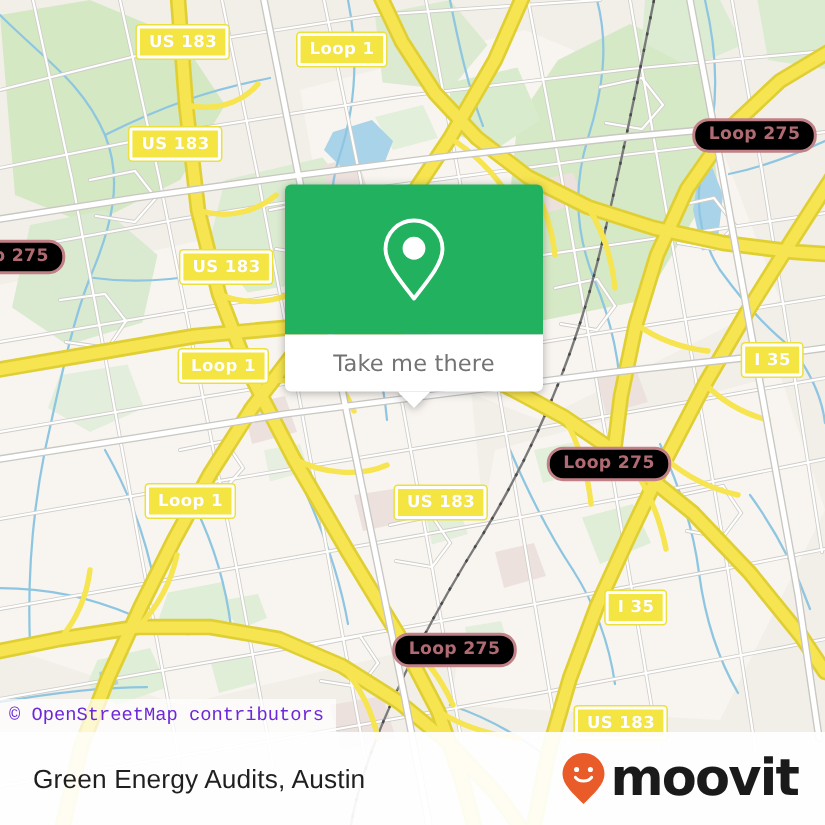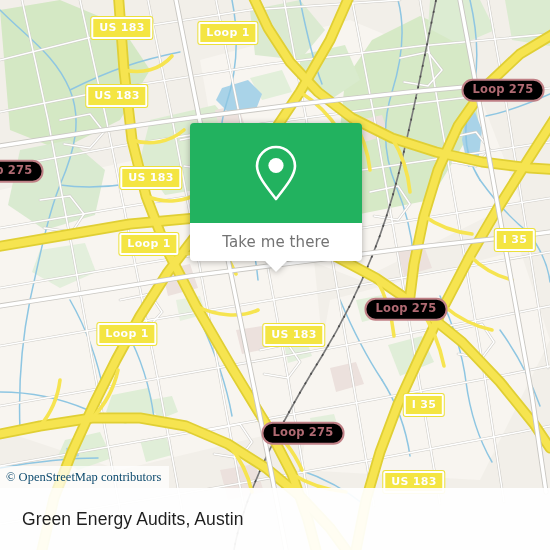--- a/index.html
+++ b/index.html
@@ -111,23 +111,23 @@
   
   #osm-attribution {
     position: absolute;
     left: 0;
     top: 466px;
     height: 22px;
     padding: 0 8px 0 6px;
     display: flex;
     align-items: center;
     background: rgba(255,255,255,0.72);
-    font-family: Liberation Serif, serif;
+    font-family: Liberation Mono, monospace;
     font-size: 12.5px;
-    color: #0c4a6e;
+    color: #6d28d9;
     white-space: nowrap;
   }
 
   
   #footer {
     position: absolute;
     left: 0;
     top: 488px;
     width: 550px;
     height: 62px;
@@ -413,15 +413,24 @@
       <div id="popup-tail"></div>
     </div>
   </div>
 
   <div id="osm-attribution">
     <span>© OpenStreetMap contributors</span>
   </div>
 
   <div id="footer">
     <div id="footer-title">Green Energy Audits, Austin</div>
+    <div id="moovit-logo">
+      <svg width="30" height="36" viewBox="0 0 30 36">
+        <path d="M15 1 C7.3 1 1 7.3 1 15 C1 22 8 28 15 35 C22 28 29 22 29 15 C29 7.3 22.7 1 15 1 Z" fill="#ea5b2a"></path>
+        <circle cx="10.4" cy="12" r="1.7" fill="#ffffff"></circle>
+        <circle cx="19.6" cy="12" r="1.7" fill="#ffffff"></circle>
+        <path d="M9.6 17.2 C11.8 20.4 18.2 20.4 20.4 17.2" fill="none" stroke="#ffffff" stroke-width="2" stroke-linecap="round"></path>
+      </svg>
+      <span id="moovit-wordmark">moovit</span>
+    </div>
   </div>
 
 </div>
 
 </body></html>

